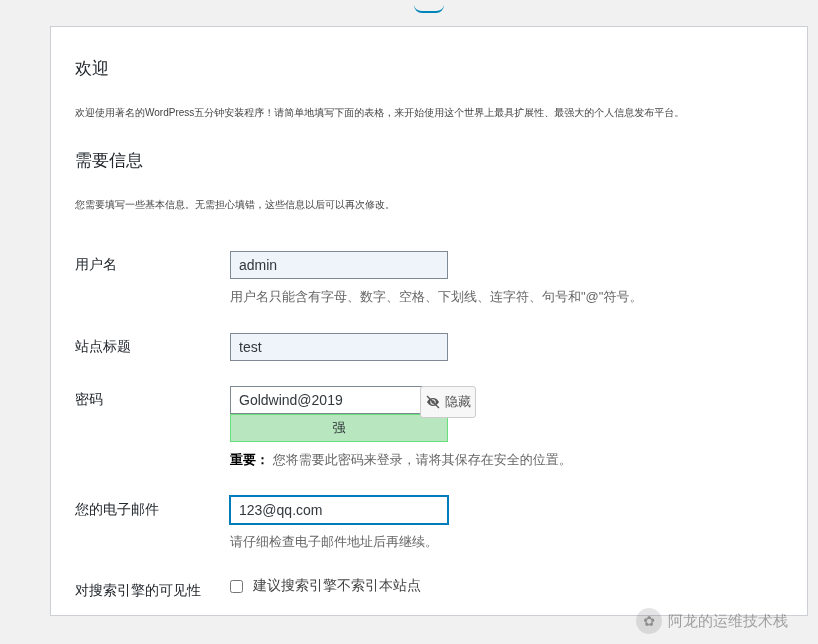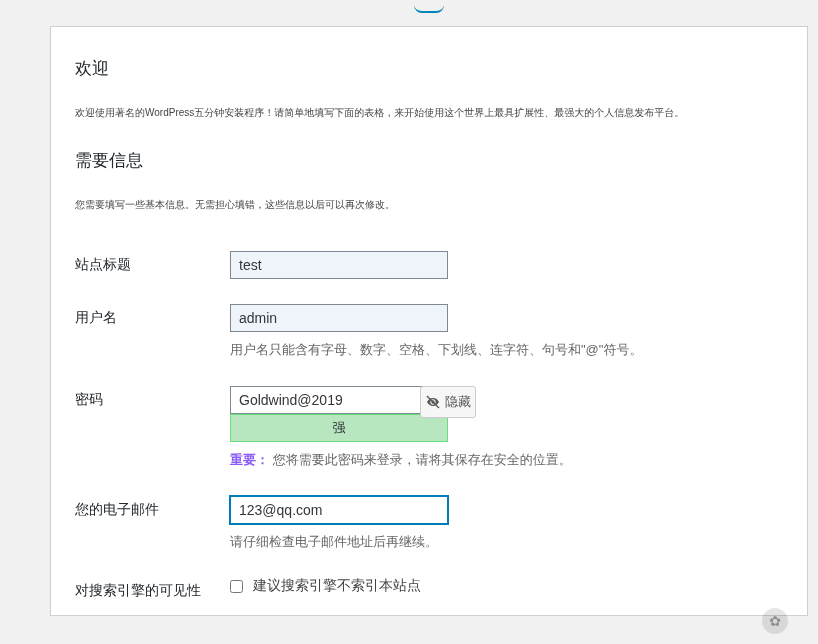--- a/index.html
+++ b/index.html
@@ -81,21 +81,21 @@
       outline: none;
     }
     .desc {
       font-size: 13px;
       color: #666;
       margin-top: 8px;
       line-height: 1.6;
     }
     .desc strong {
       font-weight: 600;
-      color: #8b5cf6;
+      color: #000000;
     }
     .password-row {
       display: flex;
       align-items: flex-start;
       gap: 6px;
     }
     .password-wrap {
       width: 184px;
     }
     .strength-meter {
@@ -164,31 +164,31 @@
     <h1>欢迎</h1>
     <p class="lead">欢迎使用著名的WordPress五分钟安装程序！请简单地填写下面的表格，来开始使用这个世界上最具扩展性、最强大的个人信息发布平台。</p>
 
     <h1>需要信息</h1>
     <p class="lead">您需要填写一些基本信息。无需担心填错，这些信息以后可以再次修改。</p>
 
     <table class="form-table">
 
       <tbody>
           <tr>
-        <th>站点标题</th>
-        <td>
-          <input type="text" class="filled" value="test" style="">
-        </td>
-      </tr>
-
-      <tr>
         <th>用户名</th>
         <td>
           <input type="text" class="filled" value="admin" style="">
           <p class="desc">用户名只能含有字母、数字、空格、下划线、连字符、句号和"@"符号。</p>
+        </td>
+      </tr>
+
+      <tr>
+        <th>站点标题</th>
+        <td>
+          <input type="text" class="filled" value="test" style="">
         </td>
       </tr>
 
       <tr>
         <th>密码</th>
         <td>
           <div class="password-row">
             <div class="password-wrap">
               <input type="text" value="Goldwind@2019" style="">
               <div class="strength-meter">强</div>
@@ -227,13 +227,14 @@
         </td>
       </tr>
     </tbody>
       </table>
 
   </div>
 </div>
 
 <div class="watermark">
   <span class="wm-icon">✿</span>
+  <span>阿龙的运维技术栈</span>
 </div>
 
 </body></html>

